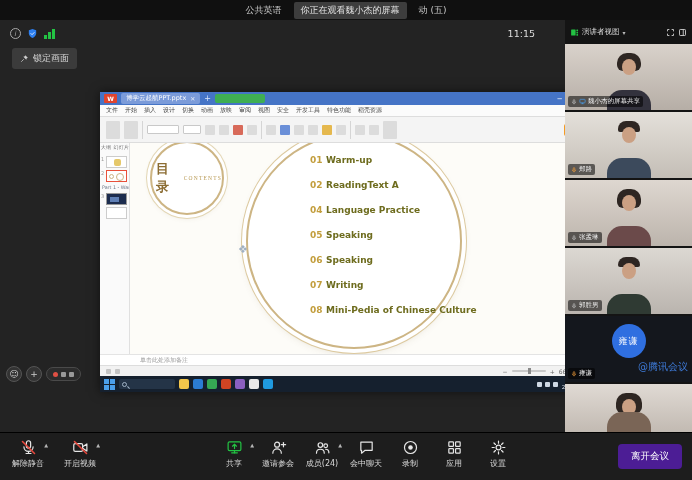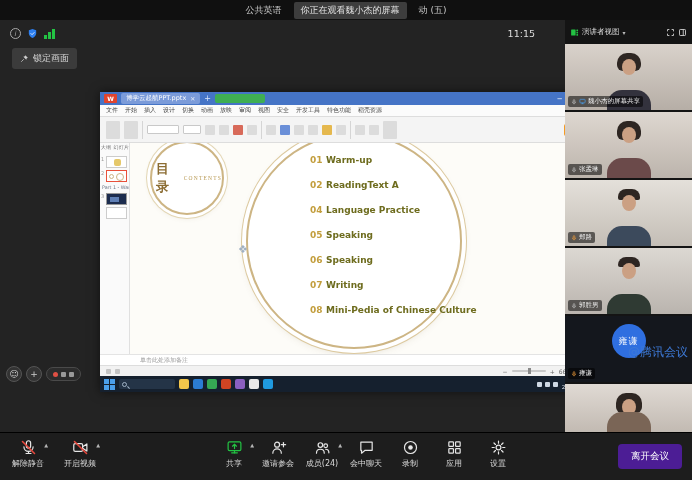--- a/index.html
+++ b/index.html
@@ -123,21 +123,21 @@
   .p-hair { position:absolute; left:50%; top:9px; transform:translateX(-50%); width:22px; height:14px; border-radius:10px 10px 6px 6px; background:#2e2622; }
   .p-face { position:absolute; left:50%; top:15px; transform:translateX(-50%); width:14px; height:16px; border-radius:50%; background:#cba083; }
   .p-body { position:absolute; left:50%; bottom:0; transform:translateX(-50%); width:44px; height:20px; border-radius:15px 15px 0 0; }
   .name { position:absolute; left:3px; bottom:3px; background:rgba(0,0,0,.55); border-radius:2px;
     padding:1px 3px; display:flex; align-items:center; gap:2px; font-size:6.5px; color:#eee; max-width:120px; white-space:nowrap; }
   .mic-mini { color:#c3c3c3; display:block; }
   .mic-mini.on { color:#f6a13c; }
   .blue-avatar { position:absolute; left:50%; top:8px; transform:translateX(-50%); width:34px; height:34px;
     border-radius:50%; background:#2f6fe0; color:#fff; font-size:9px; letter-spacing:1px;
     display:flex; align-items:center; justify-content:center; }
-  .watermark { position:absolute; right:4px; top:28px; color:#3d79d6; font-size:12px; }
+  .watermark { position:absolute; right:4px; top:44px; color:#3d79d6; font-size:10px; }
 
   
   .bottom { position:absolute; left:0; top:432px; width:692px; height:48px; background:#1d1d1d; border-top:1px solid #000; }
   .ctrl { position:relative; width:44px; display:flex; flex-direction:column; align-items:center; gap:2px;
     color:#d8d8d8; font-size:8px; cursor:pointer; white-space:nowrap; }
   .ctrl svg { width:17px; height:17px; display:block; }
   .caret-up { position:absolute; right:2px; top:3px; font-size:5px; color:#b5b5b5; }
   .left-group { position:absolute; left:6px; top:6px; display:flex; gap:8px; }
   .center-group { position:absolute; left:212px; top:6px; display:flex; gap:0px; }
   .leave-btn { position:absolute; right:10px; top:11px; background:#4c1d95; color:#fff; font-size:9.5px;
@@ -424,46 +424,46 @@
             </svg>
           <svg width="7" height="7" viewBox="0 0 24 24" fill="none" stroke="#4a9eea" stroke-width="2.4">
               <rect x="3" y="4.5" width="18" height="12" rx="2"></rect>
               <path d="M12 16.5v3M8 19.5h8"></path>
             </svg>
           <span>魏小杰的屏幕共享</span>
         </div>
       </div>
 
       <div class="tile">
+        <div class="photo" style="background:linear-gradient(#e4e0da,#c4beb6)">
+          <span class="p-hair" style="height:11px;border-radius:8px 8px 2px 2px"></span>
+            <span class="p-face"></span>
+          <span class="p-body" style="background:#3c4a5c"></span>
+        </div>
+        <div class="name">
+          <svg class="mic-mini on" width="6" height="6" viewBox="0 0 24 24" fill="none" stroke="currentColor" stroke-width="2.6">
+              <rect x="9" y="2.5" width="6" height="10.5" rx="3"></rect>
+              <path d="M5.5 11a6.5 6.5 0 0 0 13 0M12 17.5v3.5"></path>
+            </svg>
+          <span>郑路</span>
+        </div>
+      </div>
+
+      <div class="tile">
         <div class="photo" style="background:linear-gradient(#ded7d0,#bcb4ac)">
           <span class="p-hair" style="width:24px;height:19px"></span>
             <span class="p-face"></span>
           <span class="p-body" style="background:#6b4a4a"></span>
         </div>
         <div class="name">
           <svg class="mic-mini" width="6" height="6" viewBox="0 0 24 24" fill="none" stroke="currentColor" stroke-width="2.6">
               <rect x="9" y="2.5" width="6" height="10.5" rx="3"></rect>
               <path d="M5.5 11a6.5 6.5 0 0 0 13 0M12 17.5v3.5"></path>
             </svg>
           <span>张孟琳</span>
-        </div>
-      </div>
-
-      <div class="tile">
-        <div class="photo" style="background:linear-gradient(#e4e0da,#c4beb6)">
-          <span class="p-hair" style="height:11px;border-radius:8px 8px 2px 2px"></span>
-            <span class="p-face"></span>
-          <span class="p-body" style="background:#3c4a5c"></span>
-        </div>
-        <div class="name">
-          <svg class="mic-mini on" width="6" height="6" viewBox="0 0 24 24" fill="none" stroke="currentColor" stroke-width="2.6">
-              <rect x="9" y="2.5" width="6" height="10.5" rx="3"></rect>
-              <path d="M5.5 11a6.5 6.5 0 0 0 13 0M12 17.5v3.5"></path>
-            </svg>
-          <span>郑路</span>
         </div>
       </div>
 
       <div class="tile">
         <div class="photo" style="background:linear-gradient(#dcd8d2,#bab4ae)">
           <span class="p-hair" style="height:10px;border-radius:8px 8px 2px 2px"></span>
             <span class="p-face"></span>
           <span class="p-body" style="background:#2f3a33"></span>
         </div>
         <div class="name">

